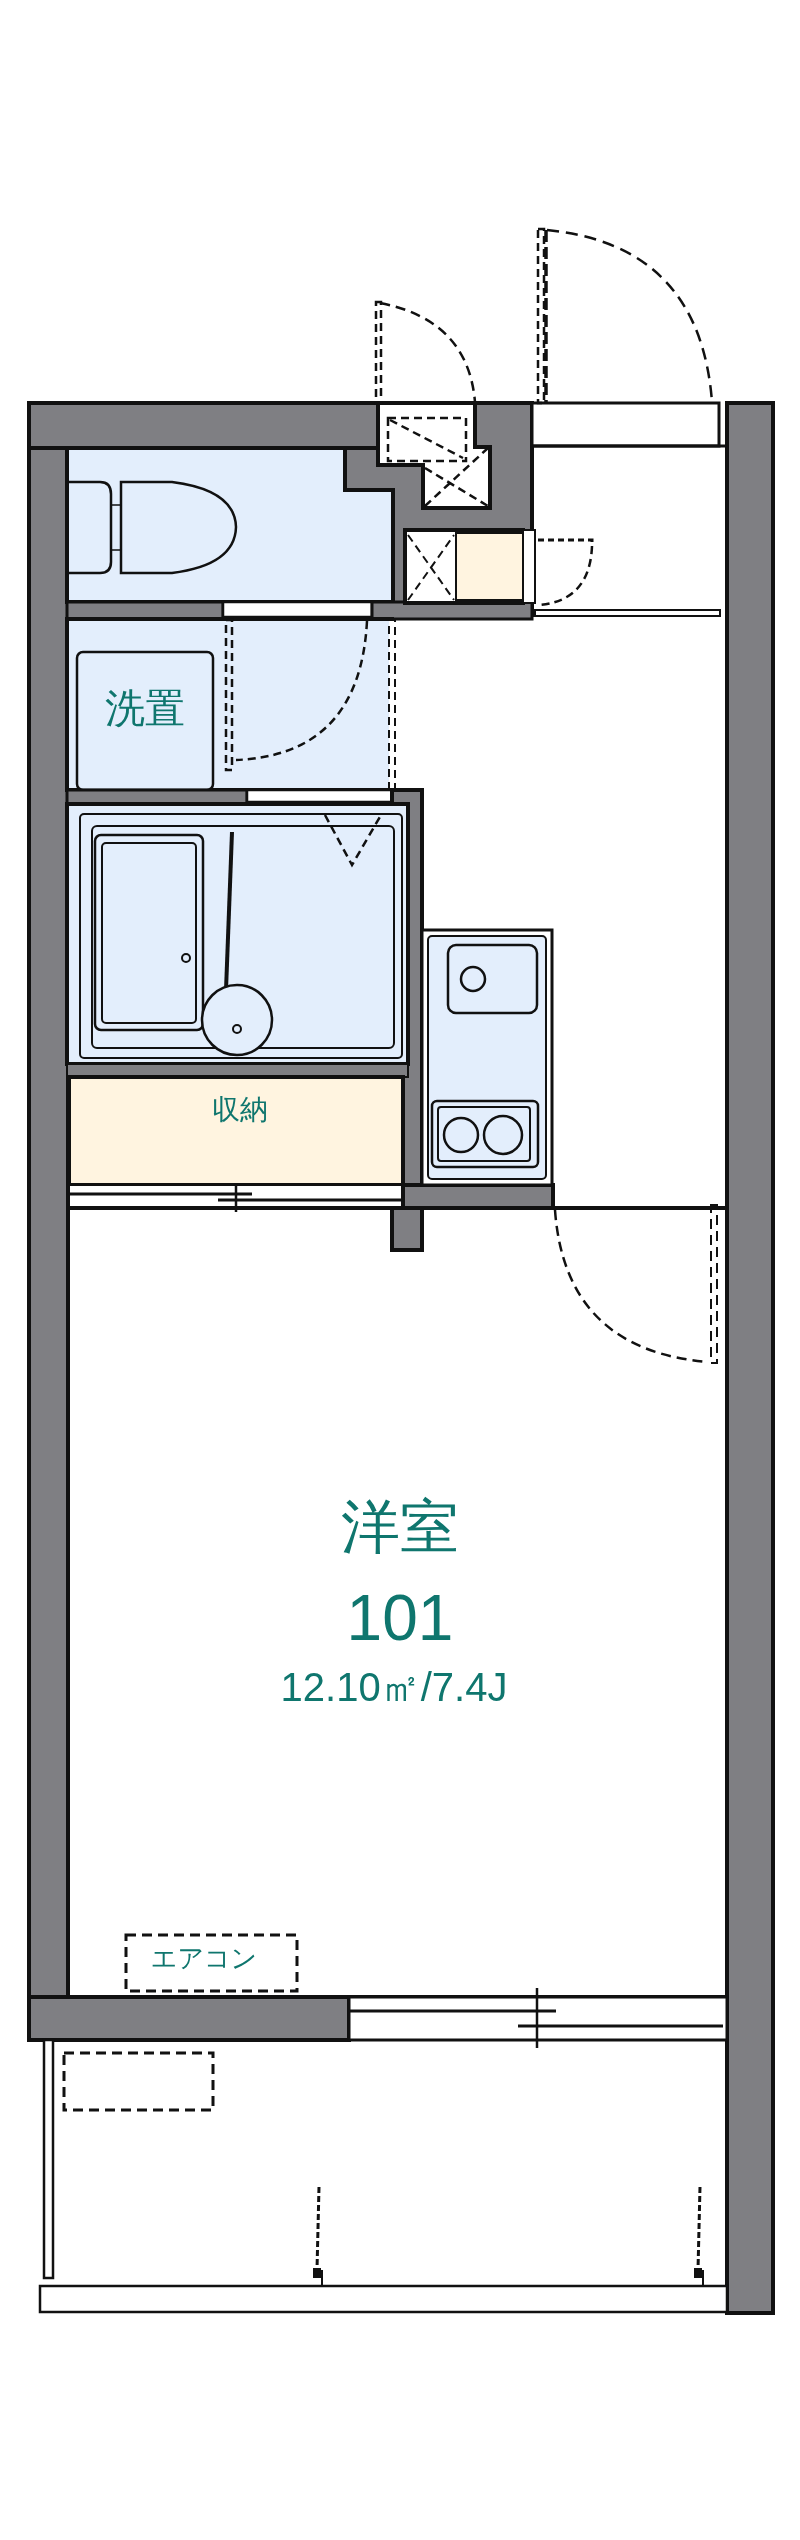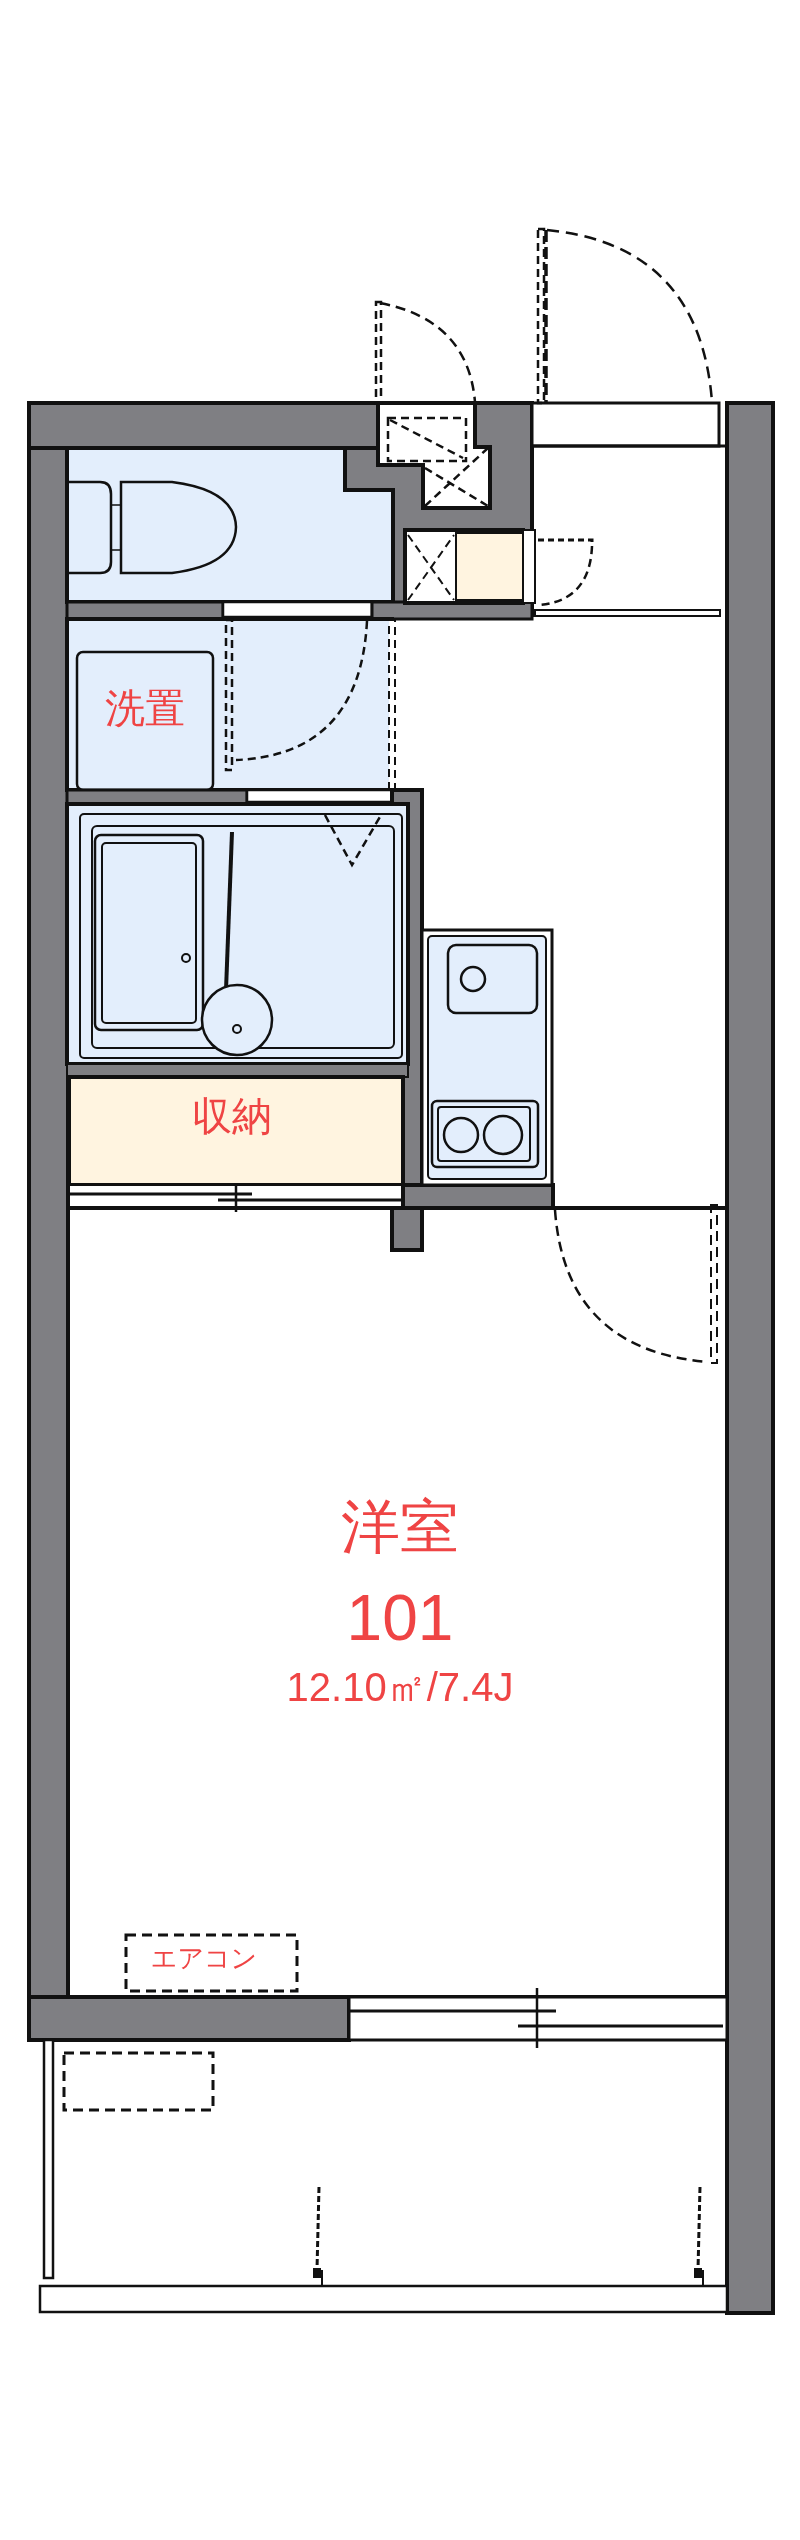--- a/index.html
+++ b/index.html
@@ -1,24 +1,24 @@
 <!DOCTYPE html>
 <html><head>
 <meta charset="utf-8">
 <style>
   html, body { margin: 0; padding: 0; background: #ffffff; }
   body { width: 800px; height: 2540px; position: relative; overflow: hidden;
          font-family: "DejaVu Sans", "Liberation Sans", sans-serif; }
   #plan { position: absolute; left: 0; top: 0; width: 800px; height: 2540px; }
-  .lbl { position: absolute; color: #ef4444; white-space: nowrap; text-align: center; line-height: 1; }
+  .lbl { position: absolute; color: #0f766e; white-space: nowrap; text-align: center; line-height: 1; }
   #room-name { left: 300px; top: 1497px; width: 200px; font-size: 59px; }
   #room-number { left: 300px; top: 1586px; width: 200px; font-size: 64px; font-family: "Liberation Sans", sans-serif; }
-  #room-area { left: 230px; top: 1667px; width: 340px; font-size: 40px; font-family: "Liberation Sans", sans-serif; }
+  #room-area { left: 224px; top: 1667px; width: 340px; font-size: 40px; font-family: "Liberation Sans", sans-serif; }
   #washer-label { left: 80px; top: 688px; width: 130px; font-size: 40px; }
-  #storage-label { left: 152px; top: 1096px; width: 160px; font-size: 40px; }
+  #storage-label { left: 160px; top: 1096px; width: 160px; font-size: 28px; }
   #aircon-label { left: 120px; top: 1945px; width: 168px; font-size: 26px; }
 </style>
 </head>
 <body>
 
 <svg id="plan" viewBox="0 0 800 2540" xmlns="http://www.w3.org/2000/svg">
 
   <g stroke="#111" stroke-width="4" fill="#7f7f83">
 
     <rect x="29" y="403" width="39" height="1637"></rect>

